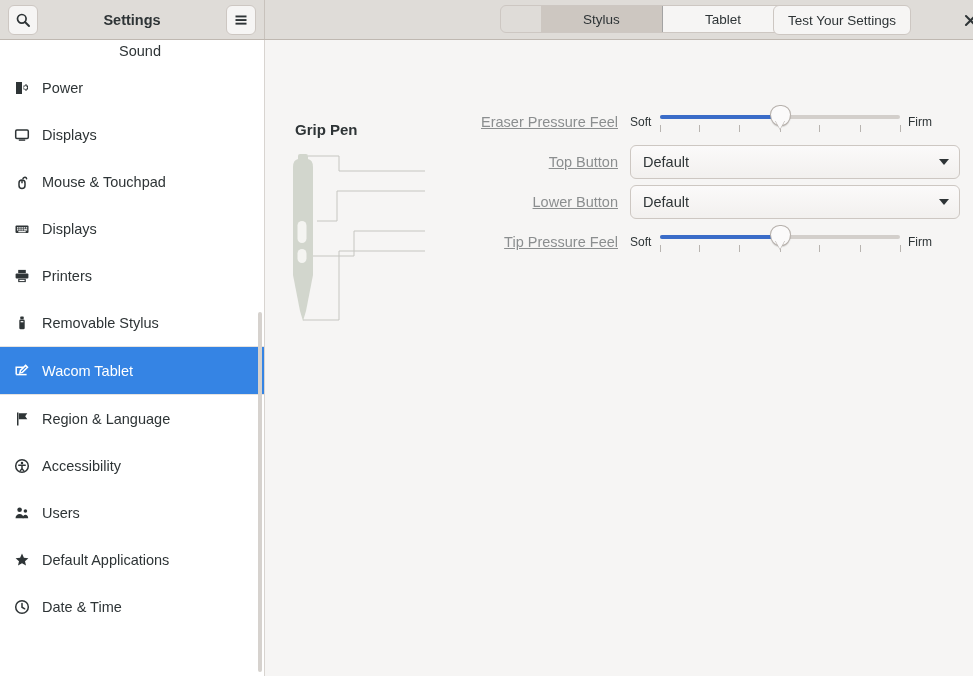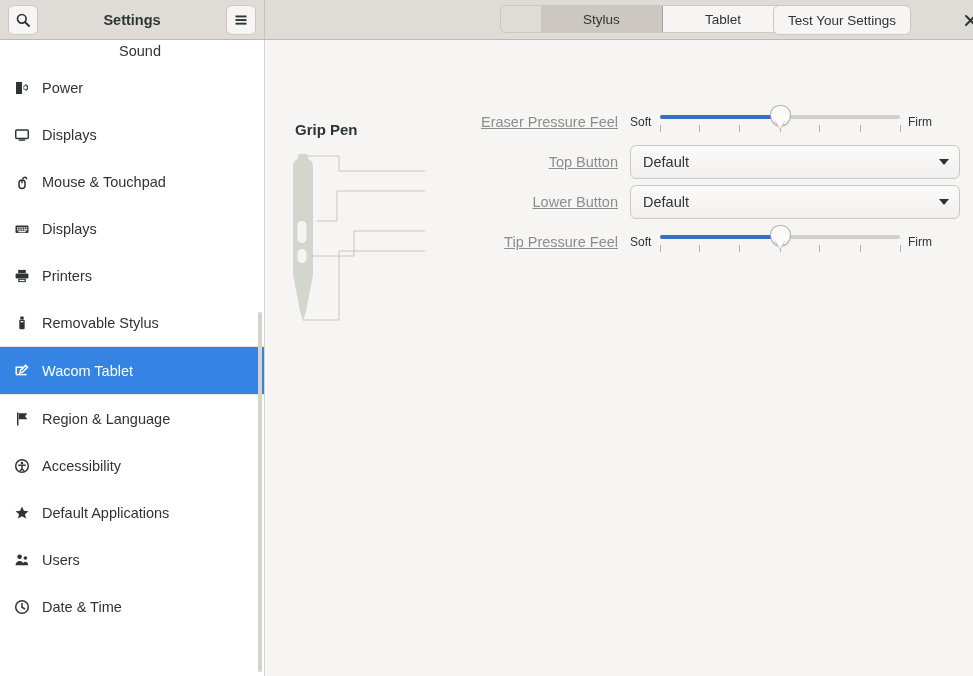--- a/index.html
+++ b/index.html
@@ -310,35 +310,35 @@
                 <circle cx="8" cy="8" r="6.3" stroke="currentColor" fill="none" stroke-width="1.5"></circle>
                 <circle cx="8" cy="5" r="1.25" fill="currentColor"></circle>
                 <path stroke="currentColor" fill="none" stroke-width="1.5" stroke-linecap="round" d="M4.8 7.2h6.4M8 7.4v3.2M8 10.6l-1.8 2.3M8 10.6l1.8 2.3"></path>
               </svg>
             </span>
             <span class="lbl">Accessibility</span>
           </div>
           <div class="side-item">
             <span class="ic">
               <svg width="16" height="16" viewBox="0 0 16 16">
-                <path fill="currentColor" d="M8 1.6l1.9 4.1 4.5.5-3.4 3 1 4.4L8 11.3l-4 2.3 1-4.4-3.4-3 4.5-.5z"></path>
-              </svg>
-            </span>
-            <span class="lbl">Default Applications</span>
-          </div>
-          <div class="side-item">
-            <span class="ic">
-              <svg width="16" height="16" viewBox="0 0 16 16">
                 <circle cx="5.6" cy="4.8" r="2.3" fill="currentColor"></circle>
                 <path fill="currentColor" d="M1.5 13.2c0-2.5 1.9-4.2 4.1-4.2s4.1 1.7 4.1 4.2z"></path>
                 <circle cx="11.4" cy="6" r="1.8" fill="currentColor"></circle>
                 <path fill="currentColor" d="M8.6 13.2c0-2 1.3-3.4 2.8-3.4s2.8 1.4 2.8 3.4z"></path>
               </svg>
             </span>
             <span class="lbl">Users</span>
+          </div>
+          <div class="side-item">
+            <span class="ic">
+              <svg width="16" height="16" viewBox="0 0 16 16">
+                <path fill="currentColor" d="M8 1.6l1.9 4.1 4.5.5-3.4 3 1 4.4L8 11.3l-4 2.3 1-4.4-3.4-3 4.5-.5z"></path>
+              </svg>
+            </span>
+            <span class="lbl">Default Applications</span>
           </div>
           <div class="side-item">
             <span class="ic">
               <svg width="16" height="16" viewBox="0 0 16 16">
                 <circle cx="8" cy="8" r="6.3" stroke="currentColor" fill="none" stroke-width="1.5"></circle>
                 <path stroke="currentColor" fill="none" stroke-width="1.5" stroke-linecap="round" d="M8 4.4V8.2l2.7 1.6"></path>
               </svg>
             </span>
             <span class="lbl">Date &amp; Time</span>
           </div>

